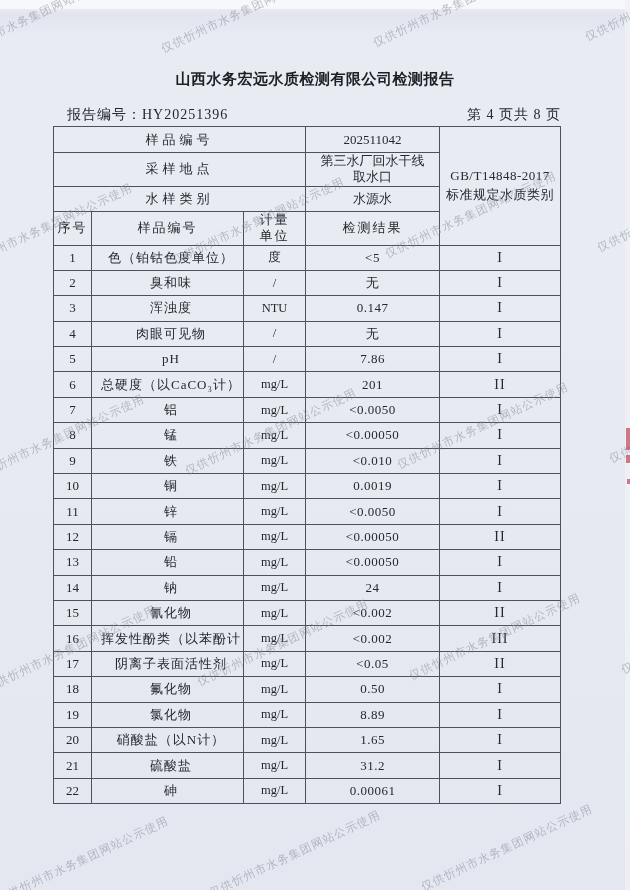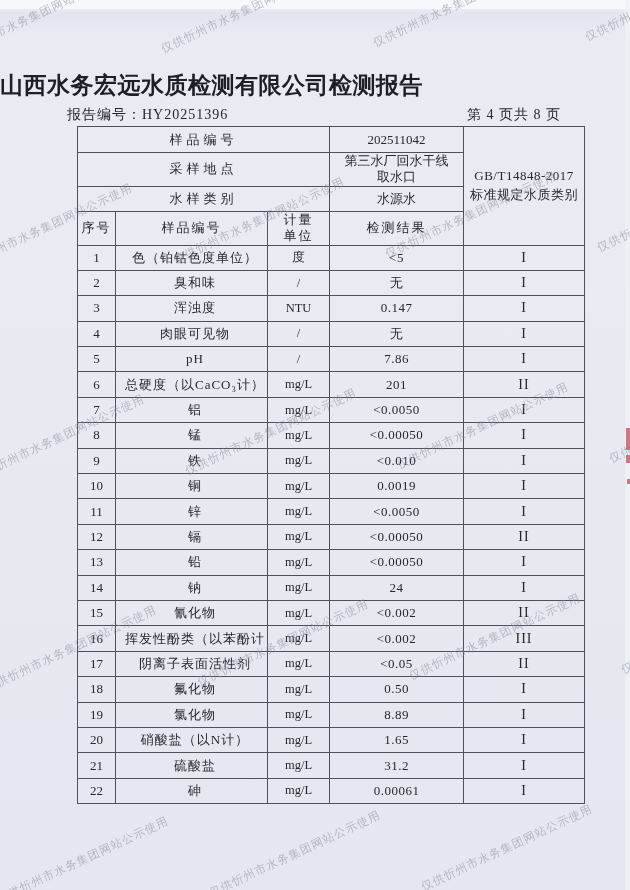--- a/index.html
+++ b/index.html
@@ -20,37 +20,37 @@
   .scan-top-edge {
     position: absolute; top: 0; left: 0; right: 0; height: 9px;
     background: #f7f8fb;
   }
   .scan-right-edge {
     position: absolute; top: 0; right: 0; bottom: 0; width: 5px;
     background: #eff1f6; opacity: .8;
   }
   .title {
     position: absolute; top: 70px; left: 0; width: 100%;
-    margin: 0; text-align: left;
+    margin: 0; text-align: center;
     font-family: "Liberation Sans", sans-serif;
-    font-size: 23px; font-weight: bold; color: #1d1f25;
+    font-size: 15px; font-weight: bold; color: #1d1f25;
     letter-spacing: 0.5px;
   }
   .meta-row {
     position: absolute; top: 106px; left: 67px; width: 494px;
     display: flex; justify-content: space-between;
     font-size: 14px; color: #24262c;
   }
   .report-no { letter-spacing: 1px; }
   .page-indicator { letter-spacing: 1px; }
 
   table.report-table {
     position: absolute; top: 126px; left: 53px;
     width: 507px; border-collapse: collapse; table-layout: fixed;
-    font-size: 13px; color: #26282e; margin-left: 24px;
+    font-size: 13px; color: #26282e;
   }
   .report-table td {
     border: 1px solid #4d515c;
     padding: 0 2px;
     text-align: center; vertical-align: middle;
     overflow: hidden;
   }
   tr.info-r1 { height: 26px; }
   tr.info-r2 { height: 31px; }
   tr.info-r3 { height: 25px; }

